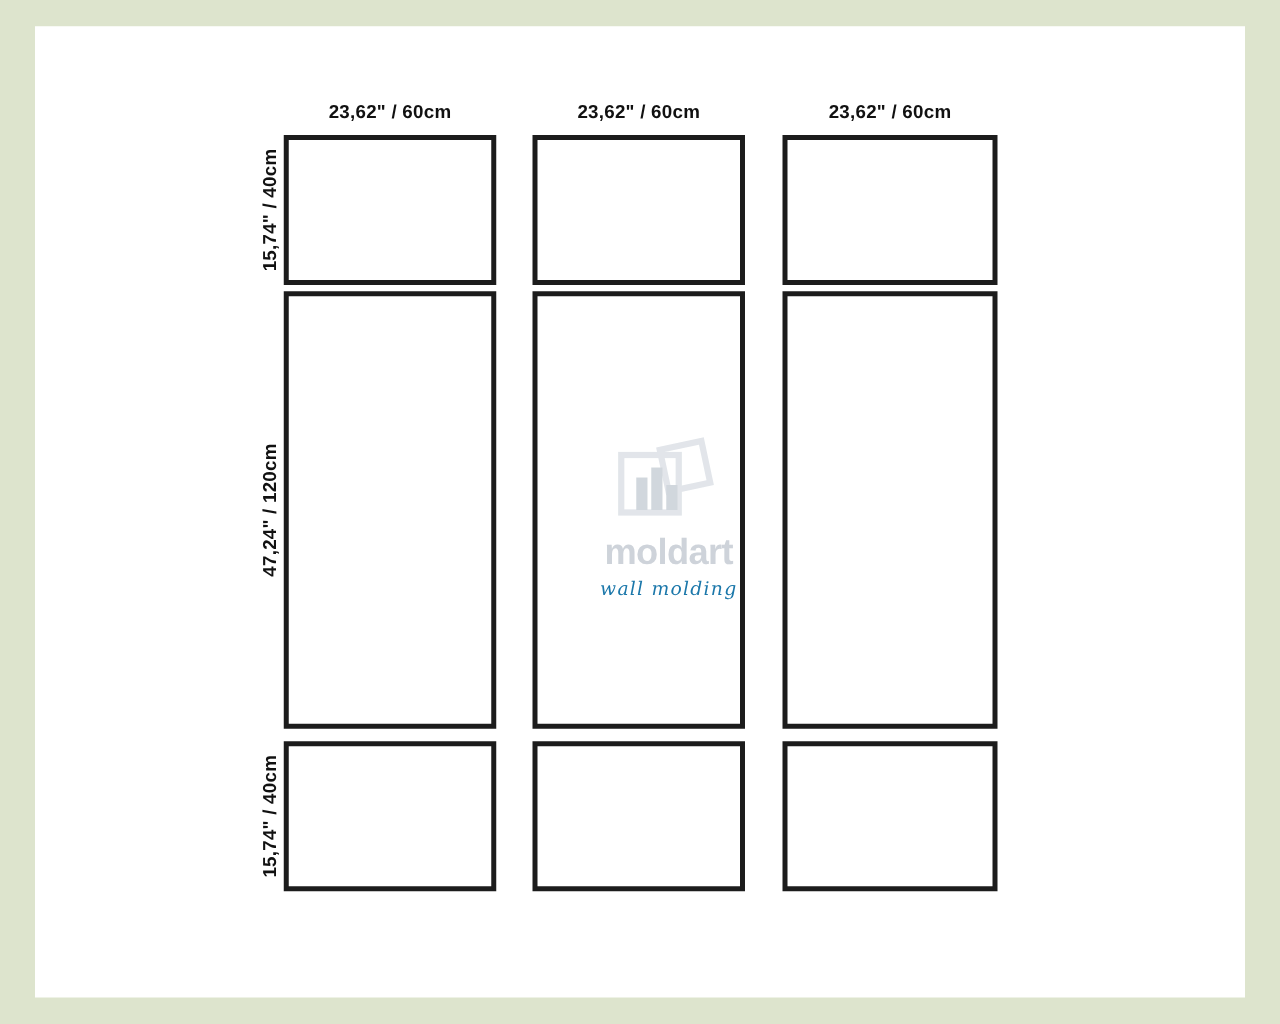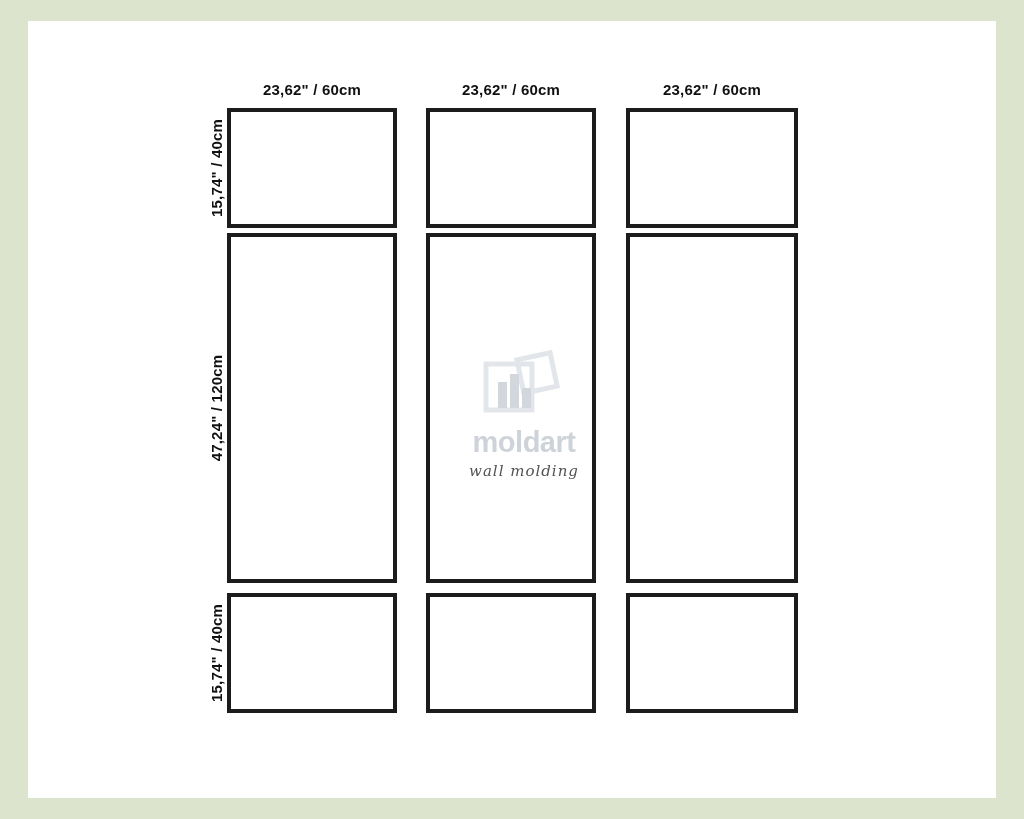--- a/index.html
+++ b/index.html
@@ -76,21 +76,21 @@
     transform: rotate(-90deg);
   }
   
   .row-label.rl-top    { left: 180px; top: 207px; width: 120px; text-align: center; }
   .row-label.rl-middle { left: 180px; top: 562px; width: 350px; text-align: center; }
   .row-label.rl-bottom { left: 180px; top: 692px; width: 120px; text-align: center; }
 
   
   .watermark {
     position: absolute;
-    left: 416px;
+    left: 427px;
     top: 327px;
     width: 160px;
     height: 150px;
     opacity: 0.9;
     pointer-events: none;
     text-align: center;
   }
   .wm-mark {
     width: 100%;
     height: 78px;
@@ -99,21 +99,21 @@
   .wm-name {
     font-size: 29px;
     font-weight: bold;
     color: #c9cfd6;
     letter-spacing: -0.5px;
     line-height: 1;
     margin-top: 2px;
   }
   .wm-sub {
     font-size: 15px;
-    color: #404040;
+    color: #0369a1;
     font-style: italic;
     font-family: "DejaVu Serif", serif;
     letter-spacing: 1px;
     margin-top: 5px;
   }
 </style>
 </head>
 <body>
 
 <div class="canvas">

